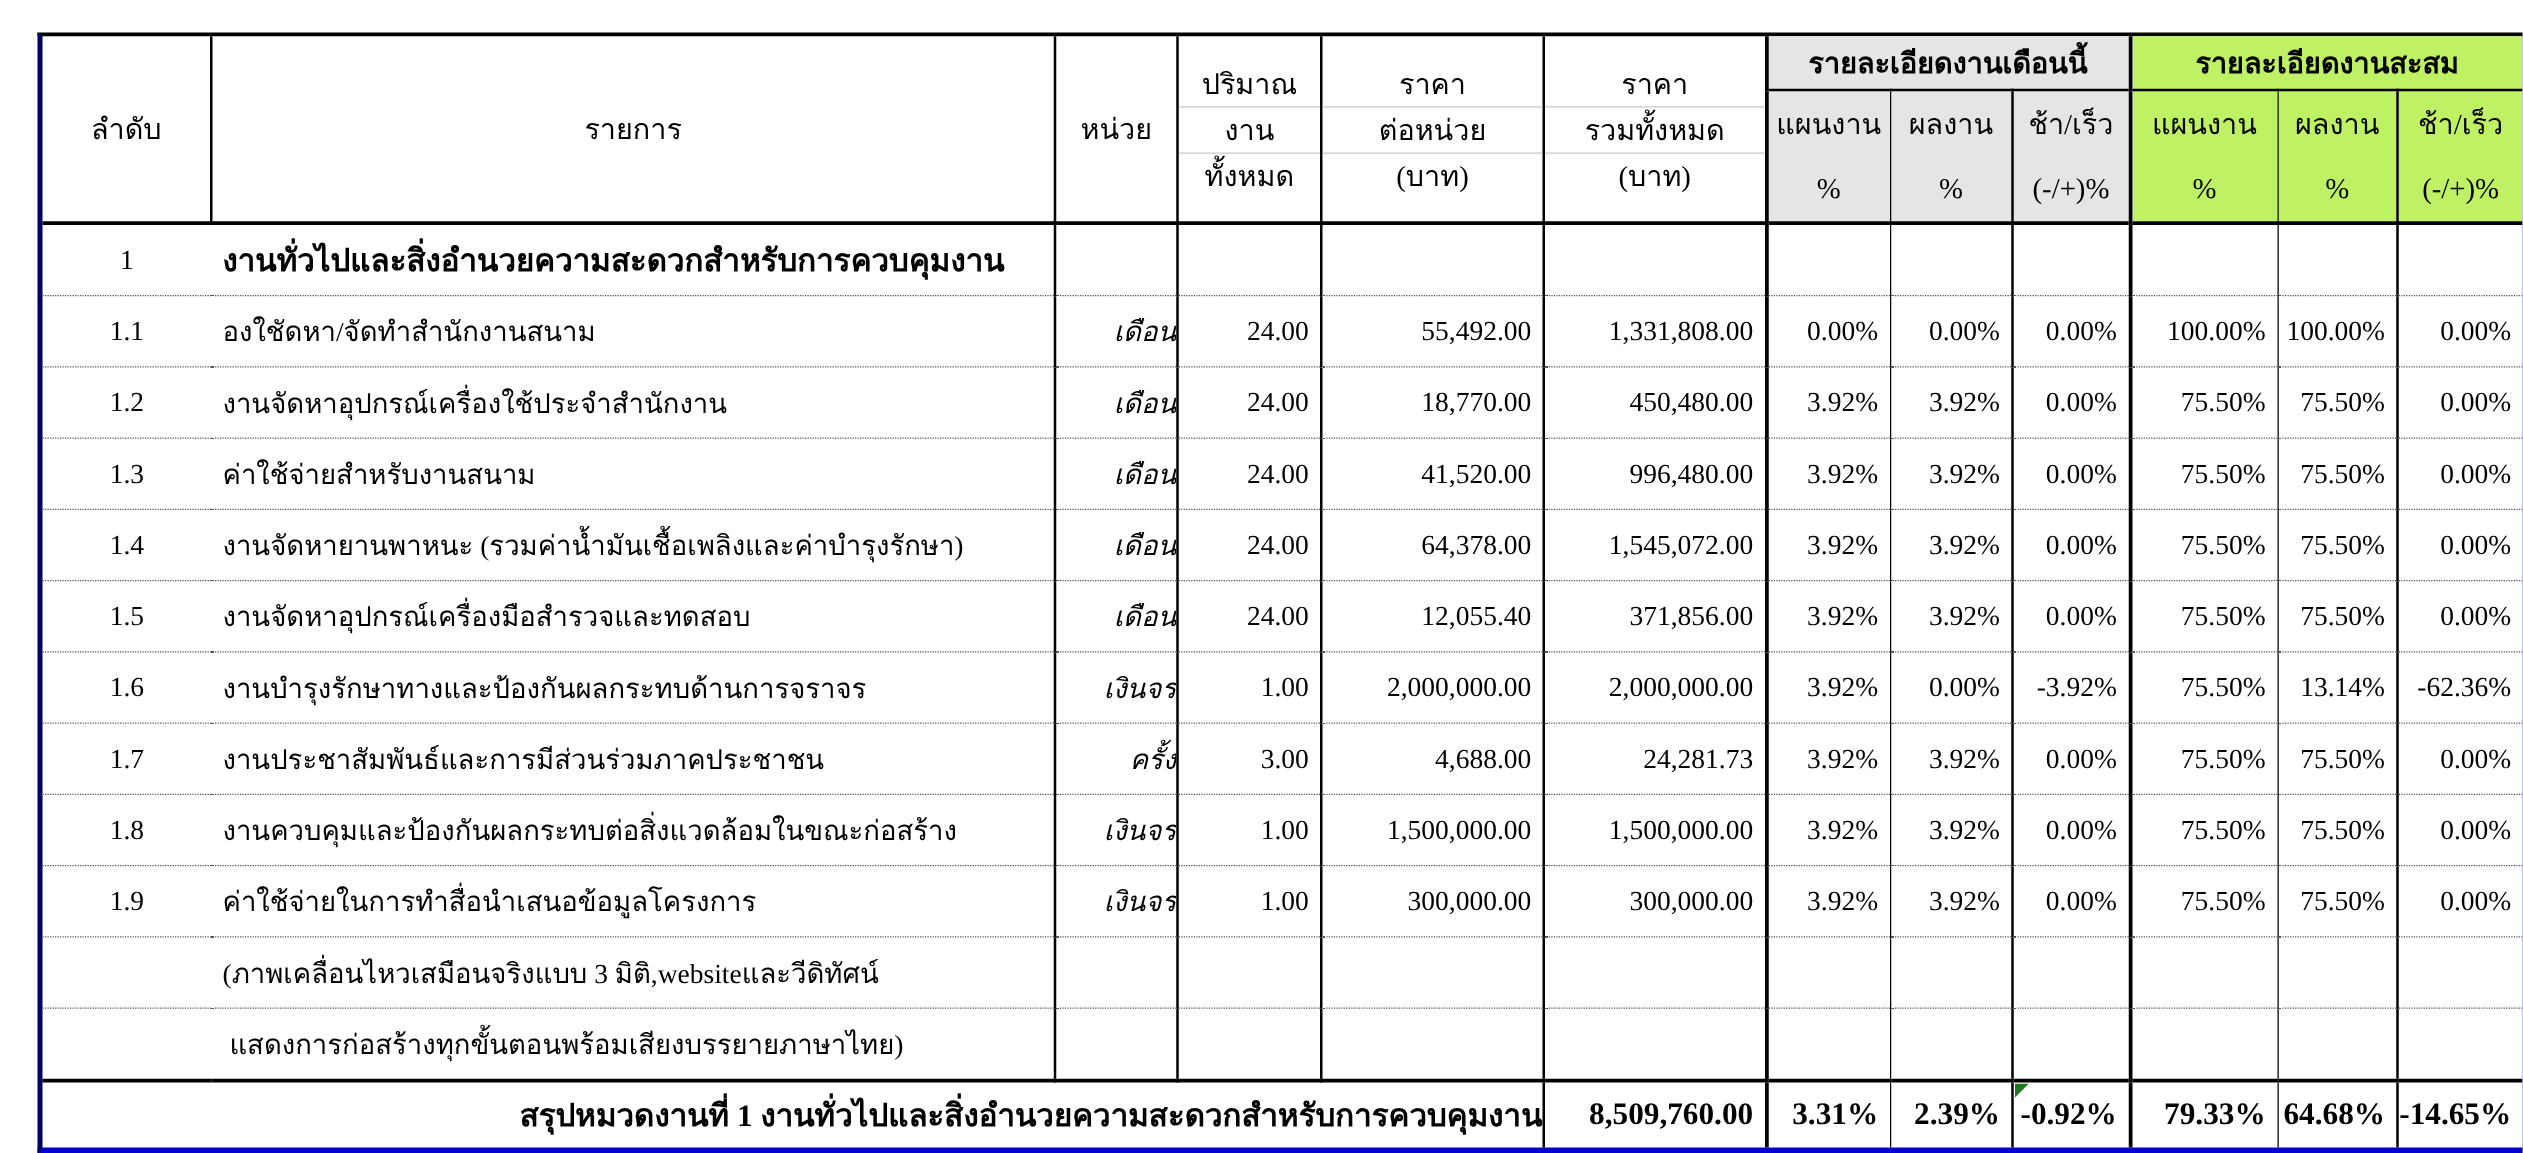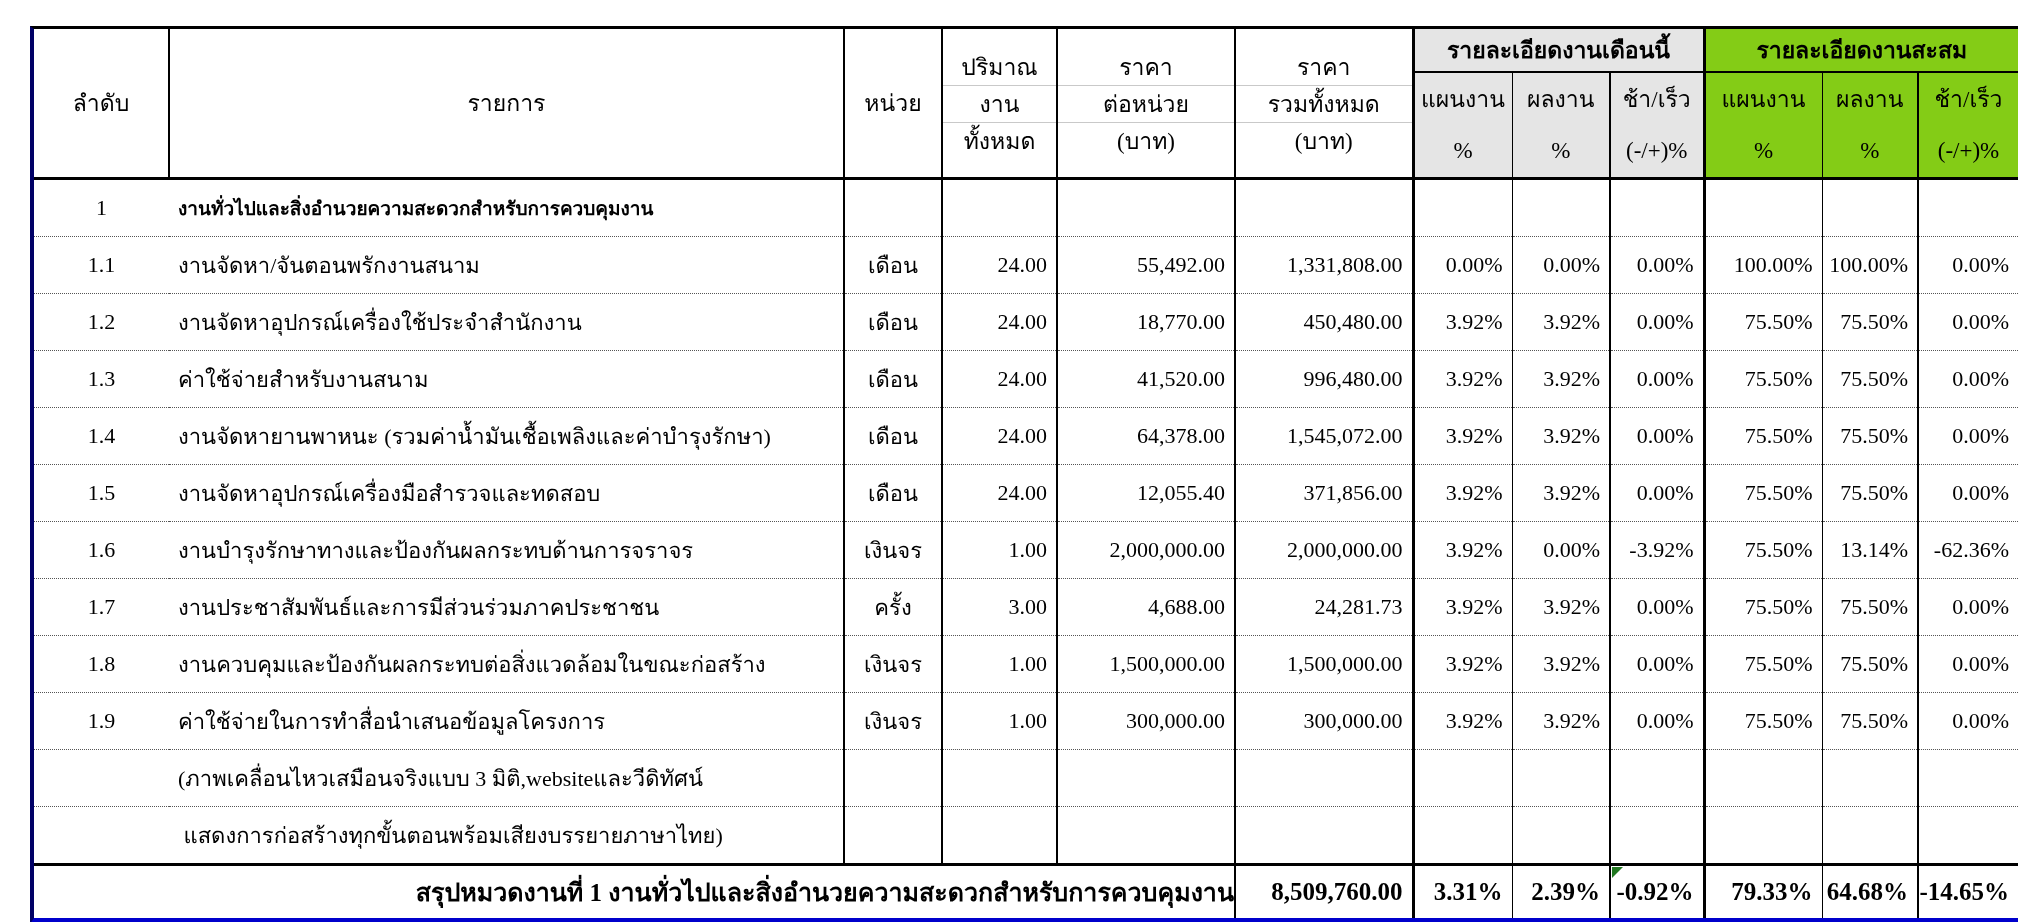--- a/index.html
+++ b/index.html
@@ -14,36 +14,36 @@
   
   .bl1{border-left:1px solid #000;}
   .bl2{border-left:2px solid #000;}
   .bl3{border-left:3px solid #000;}
   
   thead th{font-size:23px;}
   thead tr.r1 th{height:42px;}
   thead tr.r2 th{height:82px;}
   th.grp{font-weight:bold;border-bottom:2px solid #000;}
   .bg-month{background:#e5e5e5;}
-  .bg-cum{background:#84cc16;}
+  .bg-cum{background:#bef264;}
   th.stack{height:124px;}
   .stack .sw{display:flex;flex-direction:column;height:108px;}
   .stack .sw div{flex:1;display:flex;align-items:center;justify-content:center;}
   .stack .sw div + div{border-top:1px solid #C9C9C9;}
   .two{display:flex;flex-direction:column;height:104px;}
   .two div{flex:1;display:flex;align-items:center;justify-content:center;}
   thead{border-bottom:3px solid #000;}
   
   tbody td{height:56px;font-size:22px;}
   tbody tr + tr td{border-top:1px dotted #555;}
   .c-no{text-align:center;}
   .c-item{text-align:left;padding-left:9px;white-space:pre;}
-  .c-unit{text-align:center;}
+  .c-unit{text-align:right;font-style:italic;}
   .c-num{text-align:right;padding-right:9px;}
-  tr.section .c-item{font-weight:bold;font-size:19px;}
+  tr.section .c-item{font-weight:bold;font-size:25px;}
   
   tfoot td{height:52px;border-top:3px solid #000;font-weight:bold;}
   tfoot .c-label{text-align:right;font-size:25px;}
   tfoot .c-num{font-size:25px;position:relative;}
   .comment-tri{position:absolute;left:1px;top:1px;width:0;height:0;
                border-top:11px solid #217821;border-right:11px solid transparent;}
 </style>
 </head>
 <body>
 
@@ -142,21 +142,21 @@
           <td class="c-num bl2"></td>
           <td class="c-num bl3"></td>
           <td class="c-num bl1"></td>
           <td class="c-num bl2"></td>
           <td class="c-num bl3"></td>
           <td class="c-num bl1"></td>
           <td class="c-num bl2"></td>
         </tr>
         <tr>
           <td class="c-no">1.1</td>
-          <td class="c-item">งานจัดหา/จันตอนพรักงานสนาม</td>
+          <td class="c-item">องใชัดหา/จัดทำสำนักงานสนาม</td>
           <td class="c-unit bl2">เดือน</td>
           <td class="c-num bl2">24.00</td>
           <td class="c-num bl2">55,492.00</td>
           <td class="c-num bl2">1,331,808.00</td>
           <td class="c-num bl3">0.00%</td>
           <td class="c-num bl1">0.00%</td>
           <td class="c-num bl2">0.00%</td>
           <td class="c-num bl3">100.00%</td>
           <td class="c-num bl1">100.00%</td>
           <td class="c-num bl2">0.00%</td>

